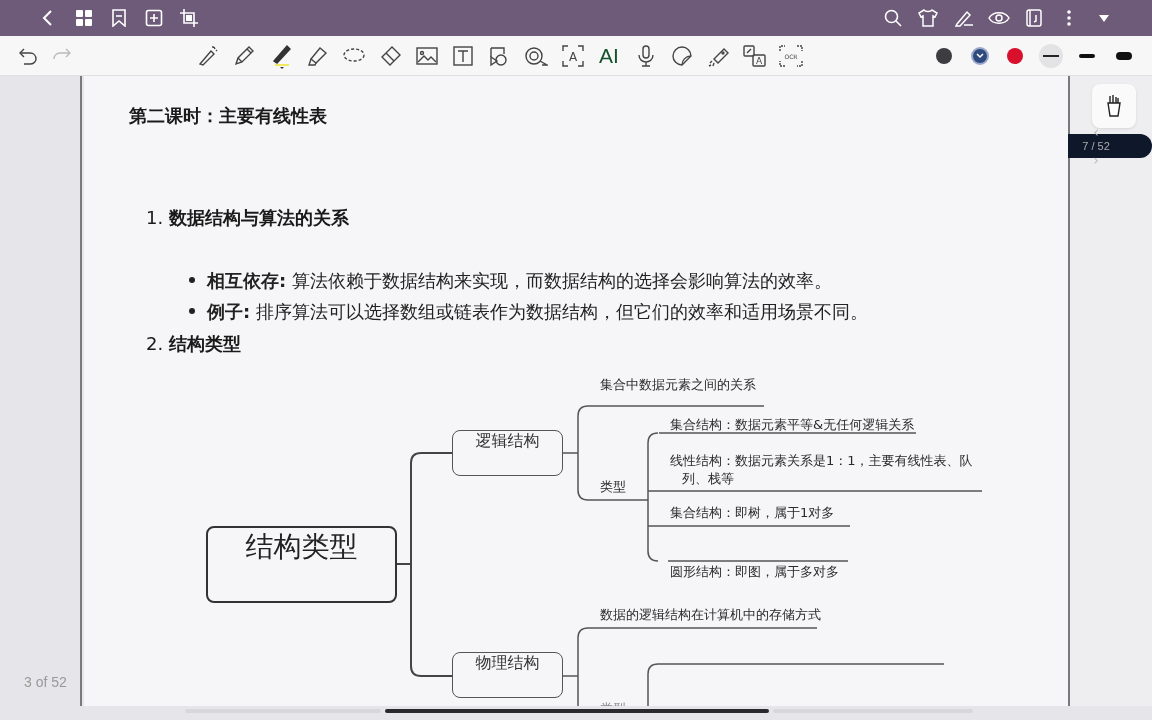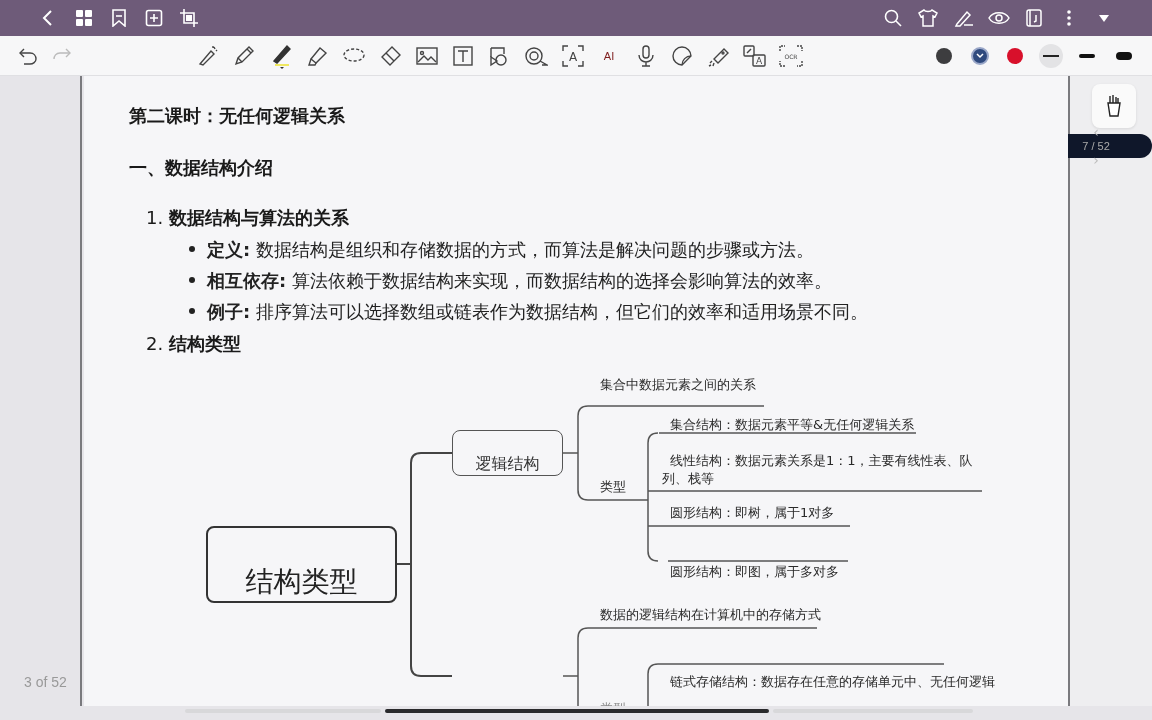--- a/index.html
+++ b/index.html
@@ -13,21 +13,21 @@
   .right-gutter { position: absolute; left: 1068px; top: 76px; width: 84px; height: 630px; background: #eeeef0; border-left: 2px solid #7a7a7e; }
   .page { position: absolute; left: 84px; top: 76px; width: 984px; height: 630px; background: #f6f6f8; overflow: hidden; }
   .h1 { position: absolute; left: 45px; top: 28px; font-size: 18px; font-weight: bold; color: #1a1a1a; }
   .h2 { position: absolute; left: 45px; top: 80px; font-size: 18px; font-weight: bold; color: #1a1a1a; }
   .num-item { position: absolute; left: 62px; font-size: 18px; color: #1a1a1a; }
   .num-item b { font-weight: bold; }
   .bullet { position: absolute; left: 105px; font-size: 18px; color: #222; white-space: nowrap; }
   .bullet .dot { display: inline-block; width: 6px; height: 6px; border-radius: 50%; background: #222; margin-right: 12px; vertical-align: middle; position: relative; top: -2px; }
   .bullet b { font-weight: bold; }
   .mm-text { position: absolute; font-size: 13px; color: #2a2a2a; white-space: nowrap; }
-  .mm-box { position: absolute; border: 1.5px solid #555; border-radius: 8px; background: #f6f6f8; display: flex; align-items: flex-end; justify-content: center; color: #333; }
+  .mm-box { position: absolute; border: 1.5px solid #555; border-radius: 8px; background: #f6f6f8; display: flex; align-items: flex-start; justify-content: center; color: #333; }
   .hscroll { position: absolute; top: 709px; height: 4px; border-radius: 2px; }
 </style>
 </head>
 <body>
 
 <div class="topbar">
   <div class="icon" style="left:36px">
     <svg width="14" height="18" viewBox="0 0 14 18">
         <path d="M10 2 L3 9 L10 16" stroke="#fff" stroke-width="2" fill="none"></path>
       </svg>
@@ -179,21 +179,21 @@
         <path d="M16 16 L23 20 L18 20"></path>
       </svg>
   </div>
   <div class="tool" style="left:561px">
     <svg width="22" height="22" viewBox="0 0 22 22">
         <path d="M1 6 V1 H6 M16 1 H21 V6 M21 16 V21 H16 M6 21 H1 V16"></path>
         <text x="11" y="16" font-size="12" text-anchor="middle" fill="#444" stroke="none" font-family="DejaVu Sans, sans-serif">A</text>
       </svg>
   </div>
   <div class="tool" style="left:597px">
-    <span style="font-size:11px;color:#7f1d1d;font-family:'Liberation Sans',sans-serif;">AI</span>
+    <span style="font-size:21px;color:#14532d;font-family:'Liberation Sans',sans-serif;">AI</span>
   </div>
   <div class="tool" style="left:634px">
     <svg width="18" height="22" viewBox="0 0 18 22">
         <rect x="6" y="1" width="6" height="12" rx="3"></rect>
         <path d="M2 10 C2 15 6 17 9 17 C12 17 16 15 16 10 M9 17 V21 M5 21 H13"></path>
       </svg>
   </div>
   <div class="tool" style="left:670px">
     <svg width="22" height="22" viewBox="0 0 22 22">
         <path d="M20 11 A9 9 0 1 0 11 20 L20 11 Z"></path>
@@ -248,31 +248,27 @@
       </svg>
   </div>
   <div style="position:absolute;left:-30px;top:58px;width:112px;height:24px;border-radius:12px;background:#0f172a;display:flex;align-items:center;justify-content:center;padding:0 8px;flex-direction:column;">
     <span style="color:#bbb;font-size:14px;cursor:pointer;">‹</span>
     <span style="color:#aaa;font-size:11px;font-family:'Liberation Sans',sans-serif;">7 / 52</span>
     <span style="color:#bbb;font-size:14px;cursor:pointer;">›</span>
   </div>
 </div>
 
 <div class="page">
-  <div class="h1">第二课时：无任何逻辑关系</div>
-  <div class="h2">一、数据结构介绍</div>
+  <div class="h1">第二课时：主要有线性表</div>
 
   <div class="num-item" style="top:130px">
     <span>1.</span>
     <b>数据结构与算法的关系</b>
   </div>
 
-  <div class="bullet" style="top:162px">
-    <span class="dot"></span><b>定义:</b><span> 数据结构是组织和存储数据的方式，而算法是解决问题的步骤或方法。</span>
-  </div>
   <div class="bullet" style="top:193px">
     <span class="dot"></span><b>相互依存:</b><span> 算法依赖于数据结构来实现，而数据结构的选择会影响算法的效率。</span>
   </div>
   <div class="bullet" style="top:224px">
     <span class="dot"></span><b>例子:</b><span> 排序算法可以选择数组或链表作为数据结构，但它们的效率和适用场景不同。</span>
   </div>
 
   <div class="num-item" style="top:256px">
     <span>2.</span>
     <b>结构类型</b>
@@ -299,29 +295,31 @@
       <path d="M860 588 H574 Q564 588 564 598 V630"></path>
     </g>
   </svg>
 
   <div class="mm-box" style="left:122px;top:450px;width:191px;height:77px;border:2px solid #333;font-size:28px;color:#222;">
     <span>结构类型</span>
   </div>
   <div class="mm-box" style="left:368px;top:354px;width:111px;height:46px;font-size:16px;">
     <span>逻辑结构</span>
   </div>
+  <div class="mm-box" style="left:368px;top:576px;width:111px;height:46px;font-size:16px;">
+    <span>物理结构</span>
+  </div>
 
   <div class="mm-text" style="left:516px;top:300px">集合中数据元素之间的关系</div>
   <div class="mm-text" style="left:516px;top:402px">类型</div>
   <div class="mm-text" style="left:586px;top:340px">集合结构：数据元素平等&amp;无任何逻辑关系</div>
   <div class="mm-text" style="left:586px;top:376px">线性结构：数据元素关系是1：1，主要有线性表、队</div>
-  <div class="mm-text" style="left:578px;top:394px">列、栈等</div>
-  <div class="mm-text" style="left:586px;top:428px">圆形结构：即树，属于1对多</div>
+  <div class="mm-text" style="left:598px;top:394px">列、栈等</div>
+  <div class="mm-text" style="left:586px;top:428px">集合结构：即树，属于1对多</div>
   <div class="mm-text" style="left:586px;top:487px">圆形结构：即图，属于多对多</div>
 
   <div class="mm-text" style="left:516px;top:530px">数据的逻辑结构在计算机中的存储方式</div>
-  <div class="mm-text" style="left:586px;top:597px">链式存储结构：数据存在任意的存储单元中、无任何逻辑</div>
   <div class="mm-text" style="left:516px;top:624px;color:#888">类型</div>
 </div>
 
 <div class="hscroll" style="left:185px;width:196px;background:#d8d8da;"></div>
 <div class="hscroll" style="left:385px;width:384px;background:#2a2a2c;"></div>
 <div class="hscroll" style="left:773px;width:200px;background:#d8d8da;"></div>
 
 </body></html>

